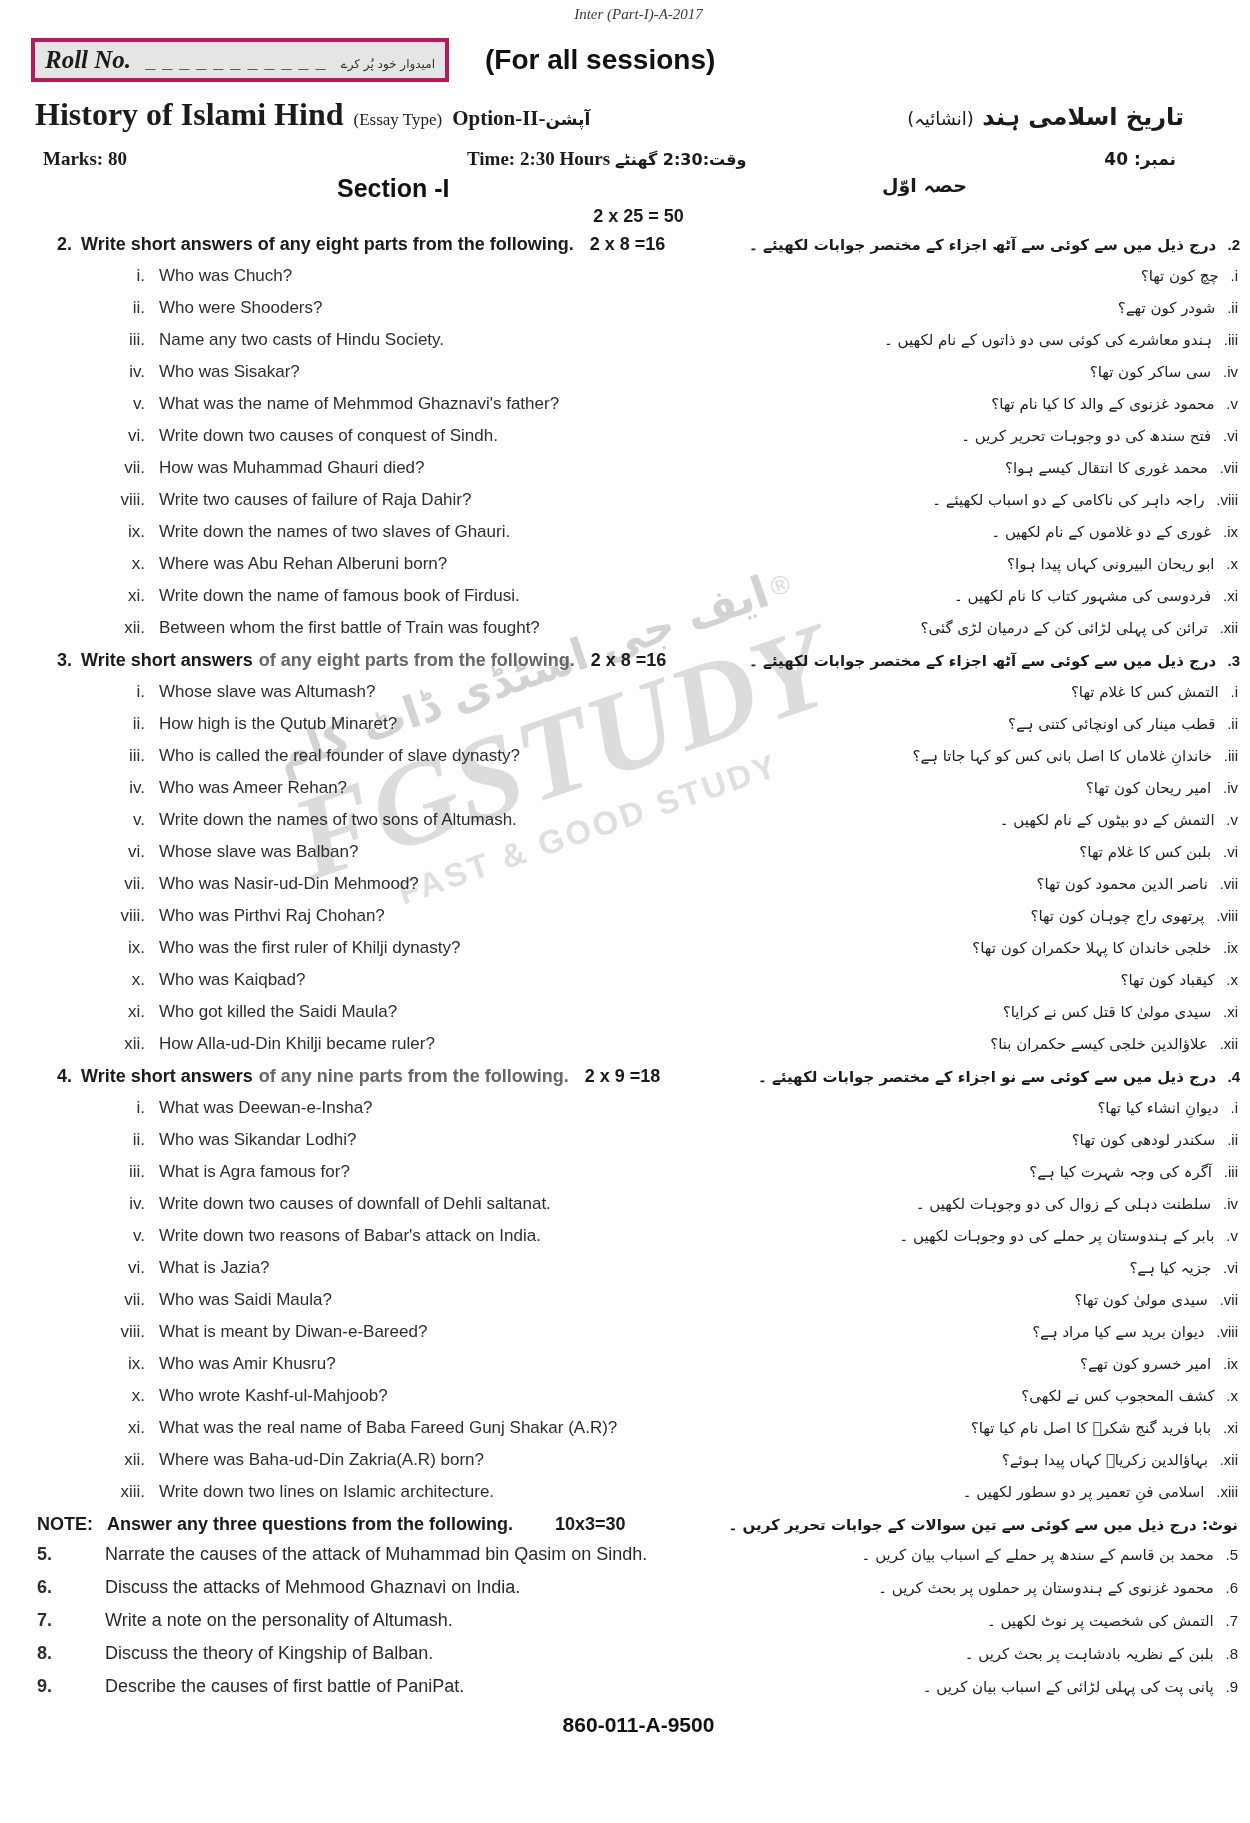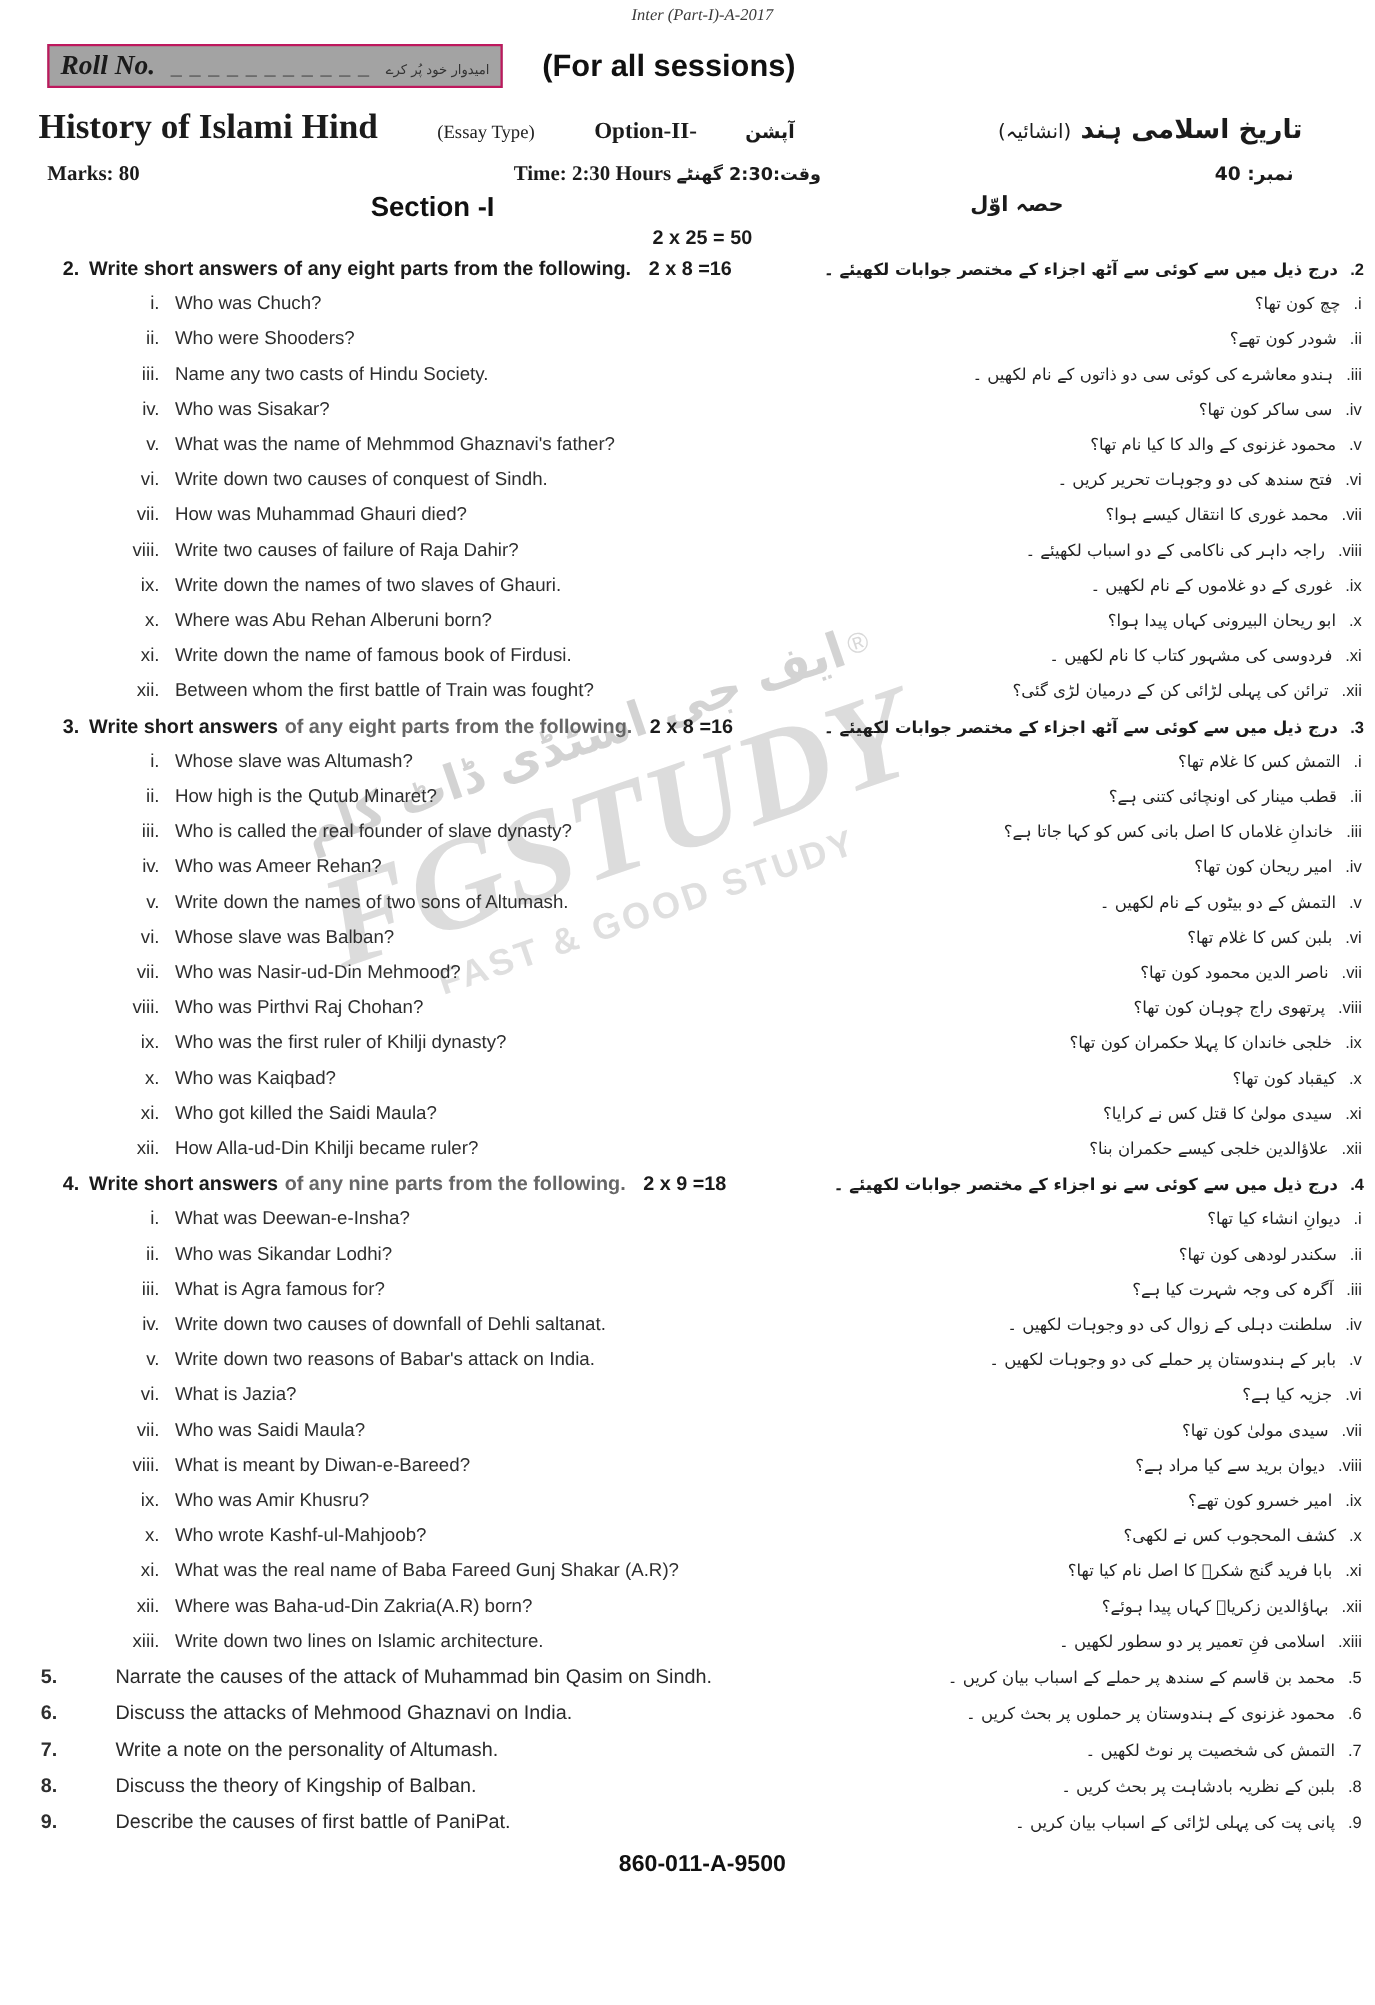--- a/index.html
+++ b/index.html
@@ -16,27 +16,27 @@
   }
   .wm-ur{font-family:"DejaVu Sans", sans-serif; font-size:44px; font-weight:bold; color:#c9c9c9;}
   .wm-reg{font-size:26px; color:#cfcfcf; vertical-align:super;}
   .wm-brand{font-family:"Liberation Serif", serif; font-style:italic; font-weight:bold;
     font-size:118px; line-height:1.05; color:#d4d4d4; letter-spacing:2px;}
   .wm-tag{font-size:33px; font-weight:bold; color:#d8d8d8; letter-spacing:3px;}
   
   .topline{padding-top:6px; text-align:center; font-family:"Liberation Serif", serif;
     font-style:italic; font-size:15px; color:#3a3a3a; height:20px;}
   .rollrow{display:flex; align-items:center; margin-top:10px; height:48px;}
-  .rollbox{margin-left:16px; width:390px; border:2px solid #be185d; padding:4px 10px;
-    display:flex; align-items:baseline; justify-content:space-between; background:#a3a3a3;}
+  .rollbox{margin-left:4px; width:390px; border:4px solid #be185d; padding:4px 10px;
+    display:flex; align-items:baseline; justify-content:space-between; background:#e5e5e5;}
   .rolllabel{font-family:"Liberation Serif", serif; font-weight:bold; font-style:italic; font-size:25px;}
   .rolldash{font-size:18px; letter-spacing:1px; color:#222; font-weight:bold;}
   .rollur{font-family:"DejaVu Sans", sans-serif; font-size:12px; color:#333;}
   .sessions{font-size:28px; font-weight:bold; margin-left:36px; color:#111;}
-  .titlerow{display:flex; align-items:baseline; margin-top:12px; height:46px; padding:0 8px;gap:44px;}
+  .titlerow{display:flex; align-items:baseline; margin-top:12px; height:46px; padding:0 8px;}
   .title-en{font-family:"Liberation Serif", serif; font-weight:bold; font-size:32px;}
   .essaytype{font-family:"Liberation Serif", serif; font-size:17px; margin-left:10px; color:#222;}
   .optlabel{font-family:"Liberation Serif", serif; font-weight:bold; font-size:21px; margin-left:10px;}
   .optur{font-family:"DejaVu Sans", sans-serif; font-weight:bold; font-size:17px;}
   .title-ur{margin-left:auto; margin-right:58px; font-family:"DejaVu Sans", sans-serif;
     font-weight:bold; font-size:24px;}
   .title-ur .paren{font-size:18px; font-weight:normal;}
   .marksrow{display:flex; align-items:baseline; margin-top:6px; height:26px; padding:0 16px;
     font-family:"Liberation Serif", serif; font-weight:bold; font-size:19px;}
   .timewrap{position:absolute; left:440px;}
@@ -568,20 +568,26 @@
             <span class="etext">Write down two lines on Islamic architecture.</span>
           </div>
           <div class="ur" dir="rtl">
             <span class="un">xiii.</span>
             <span class="utext">اسلامی فنِ تعمیر پر دو سطور لکھیں ۔</span>
           </div>
         </div>
       </div>
 
 
+    <div class="noterow">
+      <span class="note-label">NOTE:</span>
+      <span class="note-en">Answer any three questions from the following.</span>
+      <span class="note-marks">10x3=30</span>
+      <span class="note-ur" dir="rtl">نوٹ: درج ذیل میں سے کوئی سے تین سوالات کے جوابات تحریر کریں ۔</span>
+    </div>
 
     <div>
 
         <div class="s2item">
           <div class="en">
             <span class="rn">5.</span>
             <span class="etext">Narrate the causes of the attack of Muhammad bin Qasim on Sindh.</span>
           </div>
           <div class="ur" dir="rtl">
             <span class="un">5.</span>

